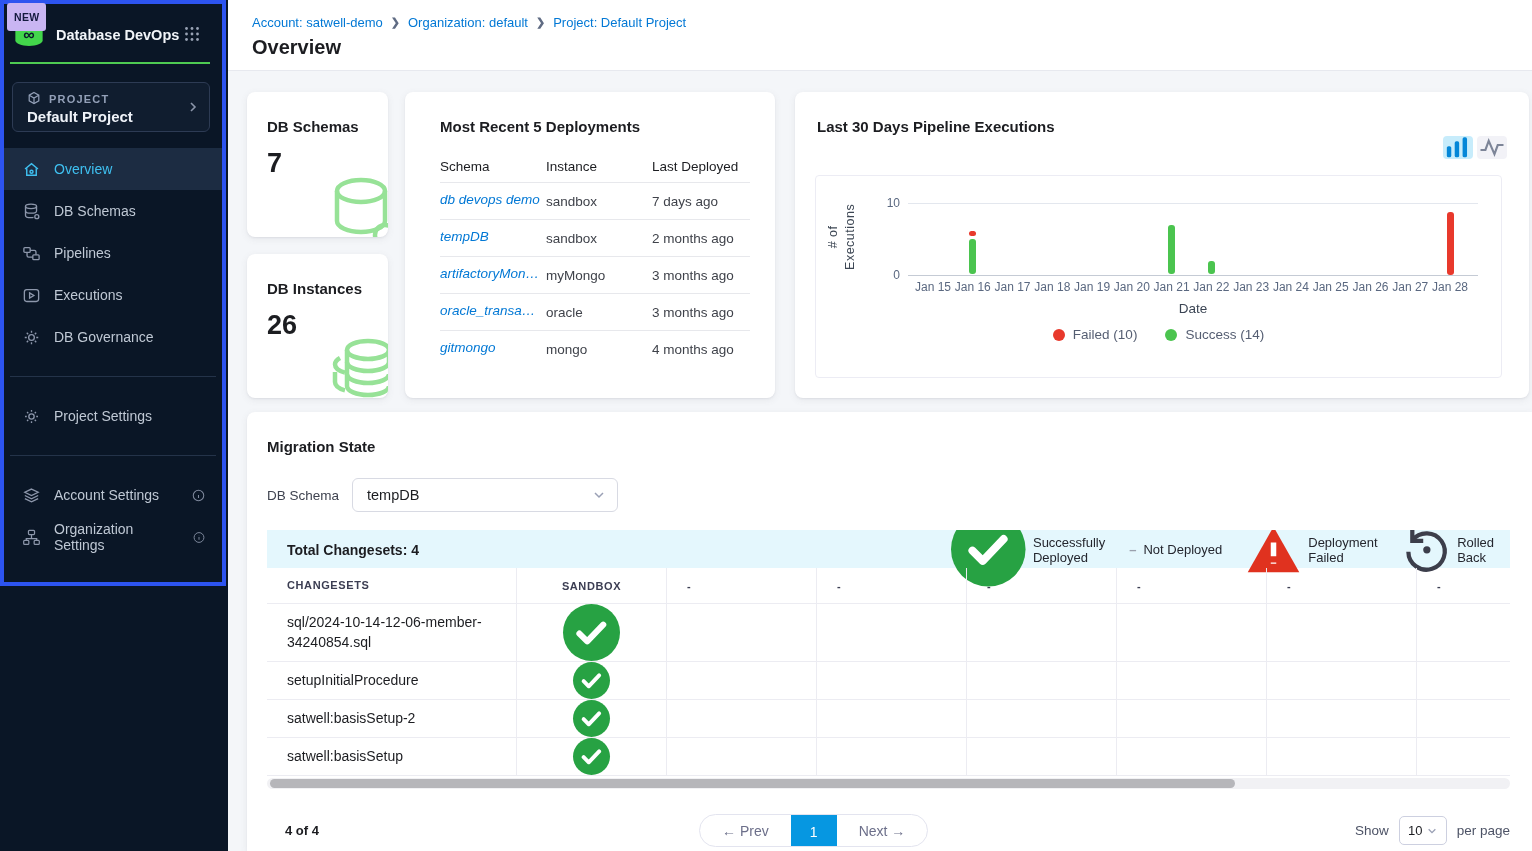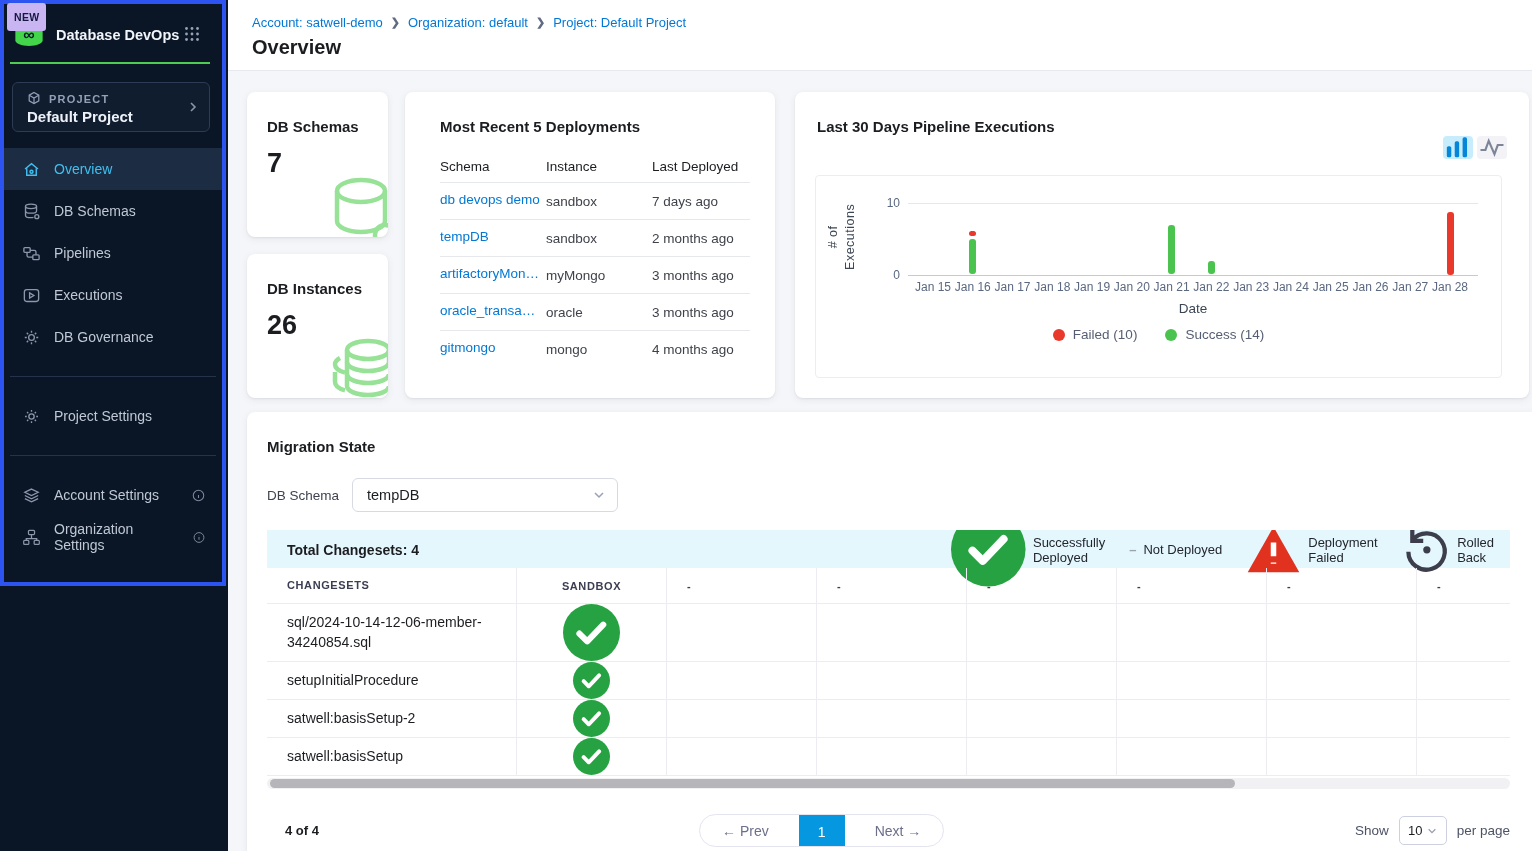--- a/index.html
+++ b/index.html
@@ -54,21 +54,21 @@
   .stat-title { position:absolute; left:20px; top:26px; font-size:15px; font-weight:bold; color:#1c1d21; }
   .stat-value { position:absolute; left:20px; top:56px; font-size:27px; font-weight:bold; color:#1c1d21; }
   .stat-icon  { position:absolute; right:-12px; bottom:-16px; width:72px; height:78px; }
 
   .card-h { position:absolute; left:35px; top:26px; font-size:15px; font-weight:bold; color:#1c1d21; }
   .dep-table { position:absolute; left:35px; right:25px; top:58px; font-size:13.5px; }
   .dep-row { display:flex; align-items:center; height:37px; border-top:1px solid #e7e8ec; }
   .dep-row.head { border-top:none; height:32px; color:#1c1d21; }
   .dep-c1 { width:106px; } .dep-c2 { width:106px; } .dep-c3 { flex:1; }
   .dep-row a { color:#0278d5; text-decoration:none; cursor:pointer; display:inline-block;
-    max-width:100px; white-space:nowrap; overflow:hidden; text-overflow:ellipsis; }
+    max-width:100px; white-space:nowrap; overflow:hidden; text-overflow:ellipsis;font-style:italic; }
   .dep-row .cell-dark { color:#3f424a; }
 
   .chart-h { position:absolute; left:22px; top:26px; font-size:15px; font-weight:bold; color:#1c1d21; }
   .chart-toggles { position:absolute; right:22px; top:44px; display:flex; gap:4px; }
   .tgl { width:30px; height:23px; border-radius:4px; display:flex; align-items:center;
     justify-content:center; cursor:pointer; background:#f2f2f7; }
   .tgl.active { background:#c7ecfb; }
   #chart-plot { position:absolute; left:20px; top:83px; width:687px; height:203px;
     border:1px solid #ececf4; border-radius:4px; background:#fff; }
   .gridline { position:absolute; left:92px; width:570px; height:1px; background:#e3e7ee; }
@@ -113,21 +113,21 @@
   .mrow.mhead .mcell { font-size:11px; font-weight:bold; color:#3b3d52; letter-spacing:.6px; }
   .mrow.r1 { height:58px; } .mrow.r { height:38px; }
 
   .hscroll { position:absolute; left:20px; top:366px; width:1243px; height:11px;
     background:#f1f1f4; border-radius:6px; }
   .hthumb { position:absolute; left:3px; top:1px; width:965px; height:9px;
     background:#b6b6ba; border-radius:5px; cursor:grab; }
 
   .pg-count { position:absolute; left:38px; top:411px; font-size:13px; font-weight:bold; color:#1c1d21; }
   .pager { position:absolute; left:452px; top:402px; height:33px; display:flex; align-items:flex-start;
-    border:1px solid #e3e4ef; border-radius:17px; background:#fff; overflow:hidden;gap:8px; }
+    border:1px solid #e3e4ef; border-radius:17px; background:#fff; overflow:hidden; }
   .pg-btn { padding:0 22px; font-size:14px; color:#6c6f8a; cursor:pointer; display:flex;
     align-items:center; gap:7px; height:100%; }
   .pg-page { width:46px; height:33px; background:#0697e1; color:#fff; font-size:14px;
     display:flex; align-items:center; justify-content:center; cursor:pointer; }
   .show-group { position:absolute; right:22px; top:404px; display:flex; align-items:center;
     gap:10px; font-size:13.5px; color:#4d5366; }
   .page-size { width:48px; height:29px; border:1px solid #cdd0e0; border-radius:5px;
     display:flex; align-items:center; justify-content:center; gap:5px; font-size:13px;
     color:#1c1d21; cursor:pointer; background:#fff; }
   .page-size .chev { width:10px; height:10px; color:#9aa0b5; }

